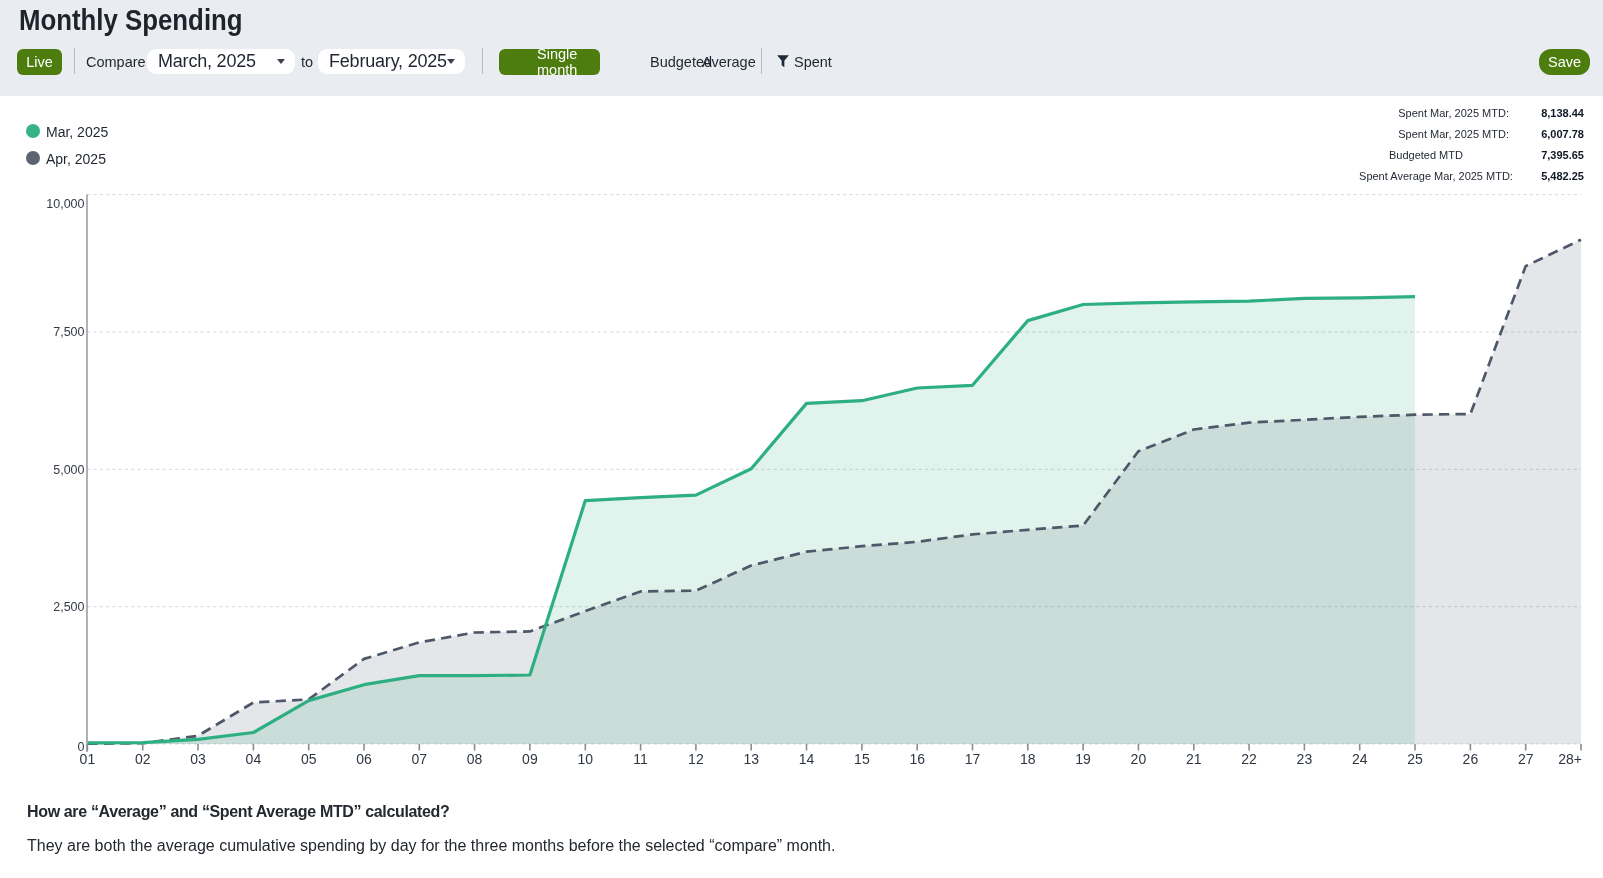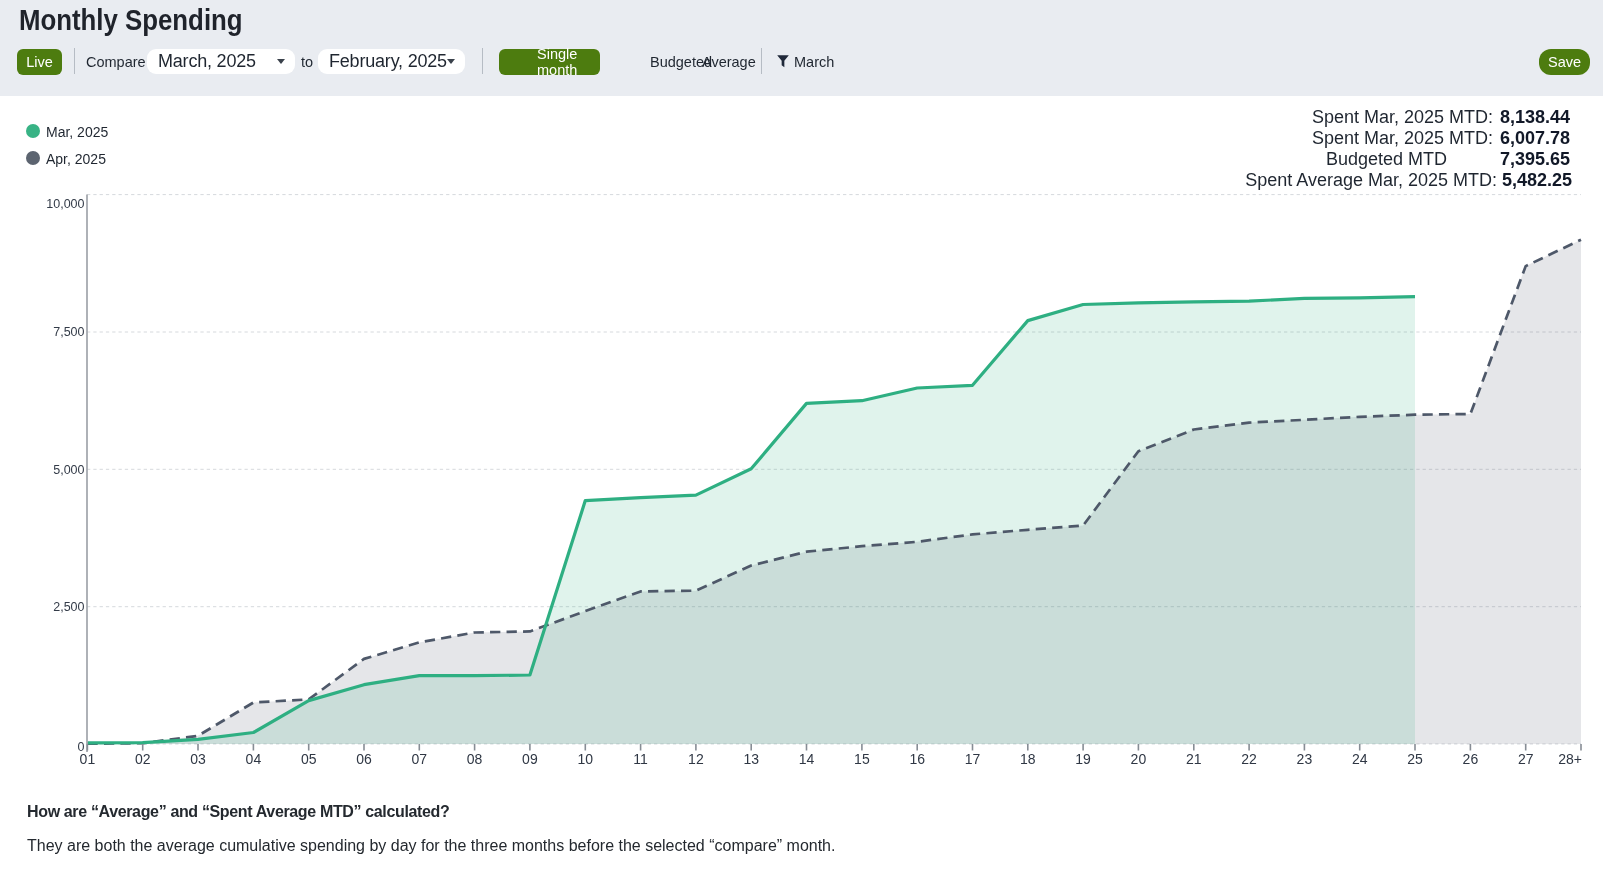--- a/index.html
+++ b/index.html
@@ -6,21 +6,21 @@
 .abs { position:absolute; }
 .topbar { position:absolute; left:0; top:0; width:1603px; height:96px; background:#e9ecf1; }
 h1 { position:absolute; left:19px; top:3px; font-size:30px; font-weight:700; color:#1f232b; transform:scaleX(0.86); transform-origin:0 0; white-space:nowrap; }
 .btn { position:absolute; background:#4d7c0f; color:#fff; border-radius:6px; font-size:14.5px; display:flex; align-items:center; justify-content:center; height:26px; top:49px; }
 .vdiv { position:absolute; top:48px; width:1px; height:26px; background:#b6bcc4; }
 .tlab { position:absolute; top:49px; height:26px; display:flex; align-items:center; font-size:14.5px; color:#1f2630; }
 .sel { position:absolute; top:48.7px; height:25px; background:#fff; border-radius:9px; font-size:18px; color:#1f2630; display:flex; align-items:center; padding-left:11px; letter-spacing:-0.2px; }
 .caret { position:absolute; right:10px; top:10px; width:0; height:0; border-left:4.5px solid transparent; border-right:4.5px solid transparent; border-top:5px solid #3a414b; }
 .legend-dot { position:absolute; width:14px; height:14px; border-radius:50%; }
 .leg-txt { position:absolute; font-size:14px; color:#1f2630; }
-.stat { position:absolute; right:33px; white-space:nowrap; font-size:18px; color:#1f2630; text-align:right; }
+.stat { position:absolute; right:19px; white-space:nowrap; font-size:11px; color:#1f2630; text-align:right; }
 .stat b { display:inline-block; text-align:right; color:#111827; font-weight:700; }
 .grid { stroke:#d6d9dd; stroke-width:1; stroke-dasharray:3.3 3; }
 .tick { stroke:#878d95; stroke-width:1.6; }
 .ylab { font-size:12.5px; fill:#333b48; text-anchor:end; }
 .xlab { font-size:14px; fill:#2f3744; }
 .bottxt { position:absolute; left:27px; font-size:16px; color:#24292f; white-space:nowrap; }
 </style></head>
 <body>
 <div class="topbar"></div>
 <h1>Monthly Spending</h1>
@@ -31,21 +31,21 @@
 <div class="tlab" style="left:301px;">to</div>
 <div class="sel" style="left:318px; width:147px;">February, 2025<span class="caret"></span></div>
 <div class="vdiv" style="left:482px;"></div>
 <div class="btn" style="left:499px; width:101px;padding-left:38px;">Single month</div>
 <div class="tlab" style="left:650px;">Budgeted</div>
 <div class="tlab" style="left:702px;">Average</div>
 <div class="vdiv" style="left:761px;"></div>
 <svg class="abs" style="left:777px; top:55px;" width="12" height="13" viewBox="0 0 12 13">
     <path d="M0.2,0.3 H11.8 L7.35,5.8 V12.2 L4.65,10.2 V5.8 Z" fill="#20293a"></path>
   </svg>
-<div class="tlab" style="left:794px;">March</div>
+<div class="tlab" style="left:794px;">Spent</div>
 <div class="btn" style="left:1539px; width:51px;border-radius:12px;">Save</div>
 
 <div class="legend-dot" style="left:26px; top:124px; background:#38b385;"></div>
 <div class="leg-txt" style="left:46px; top:124px;">Mar, 2025</div>
 <div class="legend-dot" style="left:26px; top:151px; background:#5c6470;"></div>
 <div class="leg-txt" style="left:46px; top:151px;">Apr, 2025</div>
 
 <div class="stat" style="top:107px;">Spent Mar, 2025 MTD: <b style="width:72px;">8,138.44</b></div>
 <div class="stat" style="top:128.2px;">Spent Mar, 2025 MTD: <b style="width:72px;">6,007.78</b></div>
 <div class="stat" style="top:149px;">Budgeted MTD <b style="width:118px;">7,395.65</b></div>

